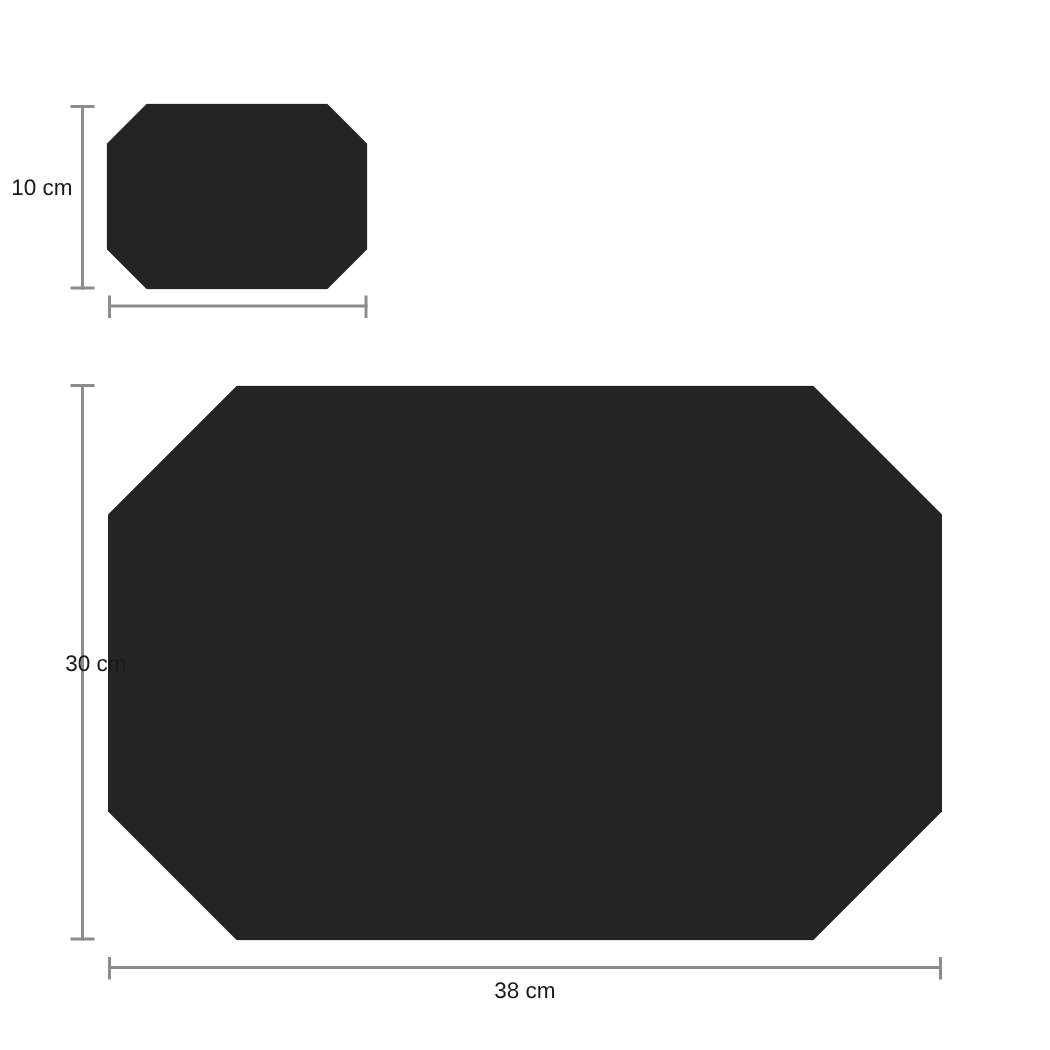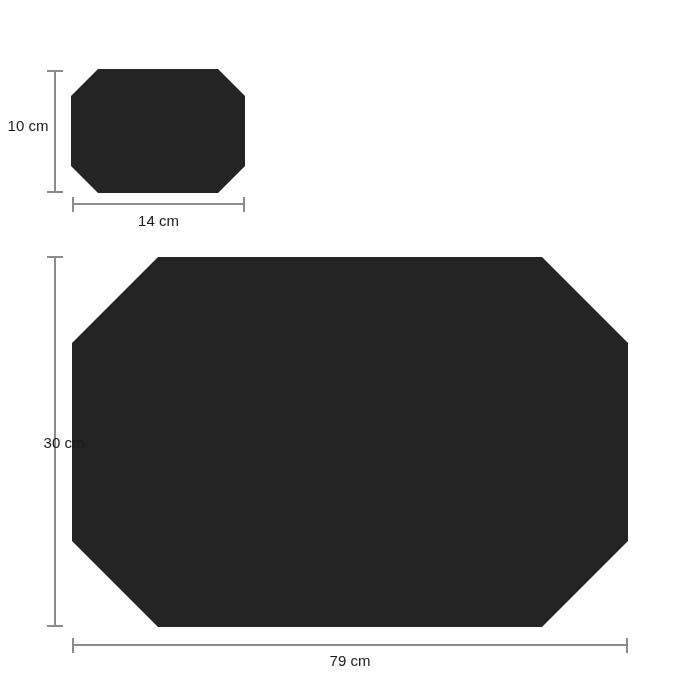--- a/index.html
+++ b/index.html
@@ -94,25 +94,24 @@
 <div class="stage">
 
   <div class="octagon oct-small"></div>
 
   <div class="dim-v dim-v-small"></div>
 
   <div class="lbl lbl-small-h">10 cm</div>
 
   <div class="dim-h dim-h-small"></div>
 
-  <div class="lbl lbl-small-w">14 cm</div>
 
   <div class="octagon oct-large"></div>
 
   <div class="dim-v dim-v-large"></div>
 
   <div class="lbl lbl-large-h">30 cm</div>
 
   <div class="dim-h dim-h-large"></div>
 
-  <div class="lbl lbl-large-w">79 cm</div>
+  <div class="lbl lbl-large-w">38 cm</div>
 
 </div>
 
 </body></html>

